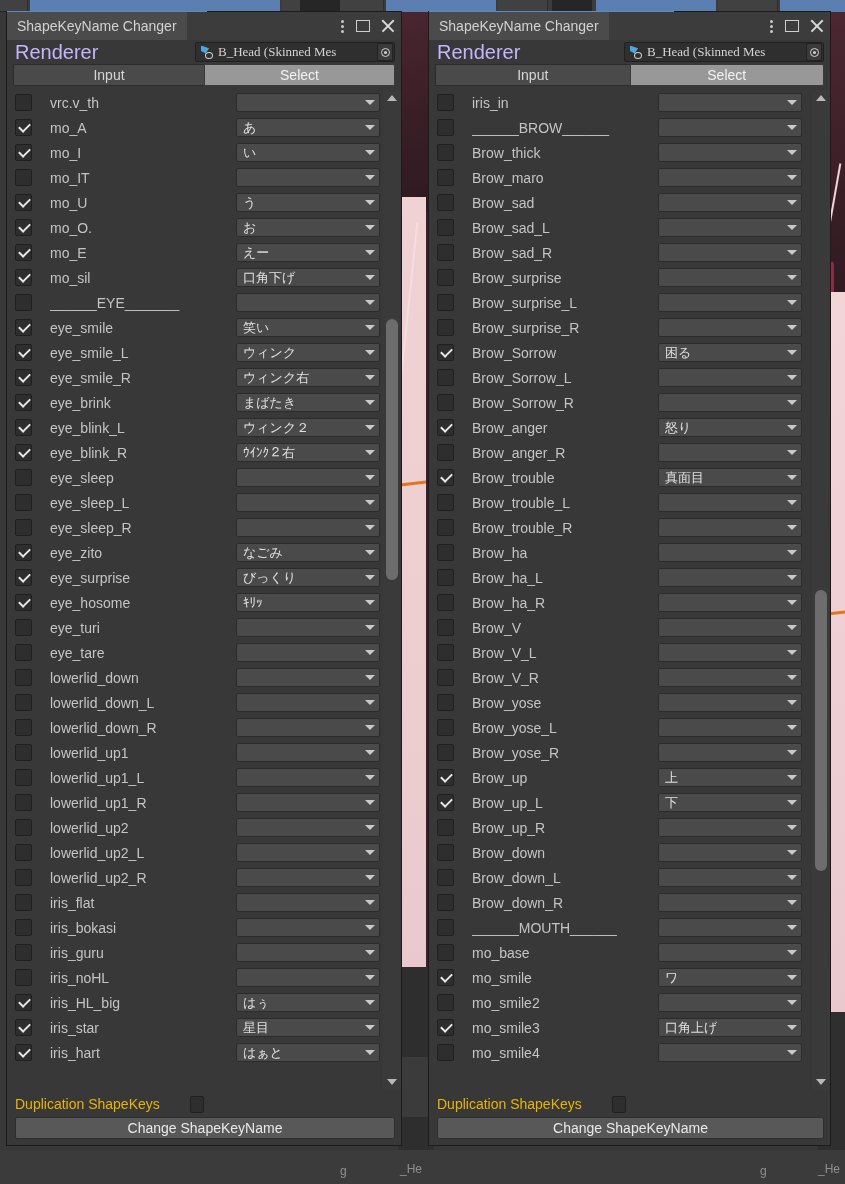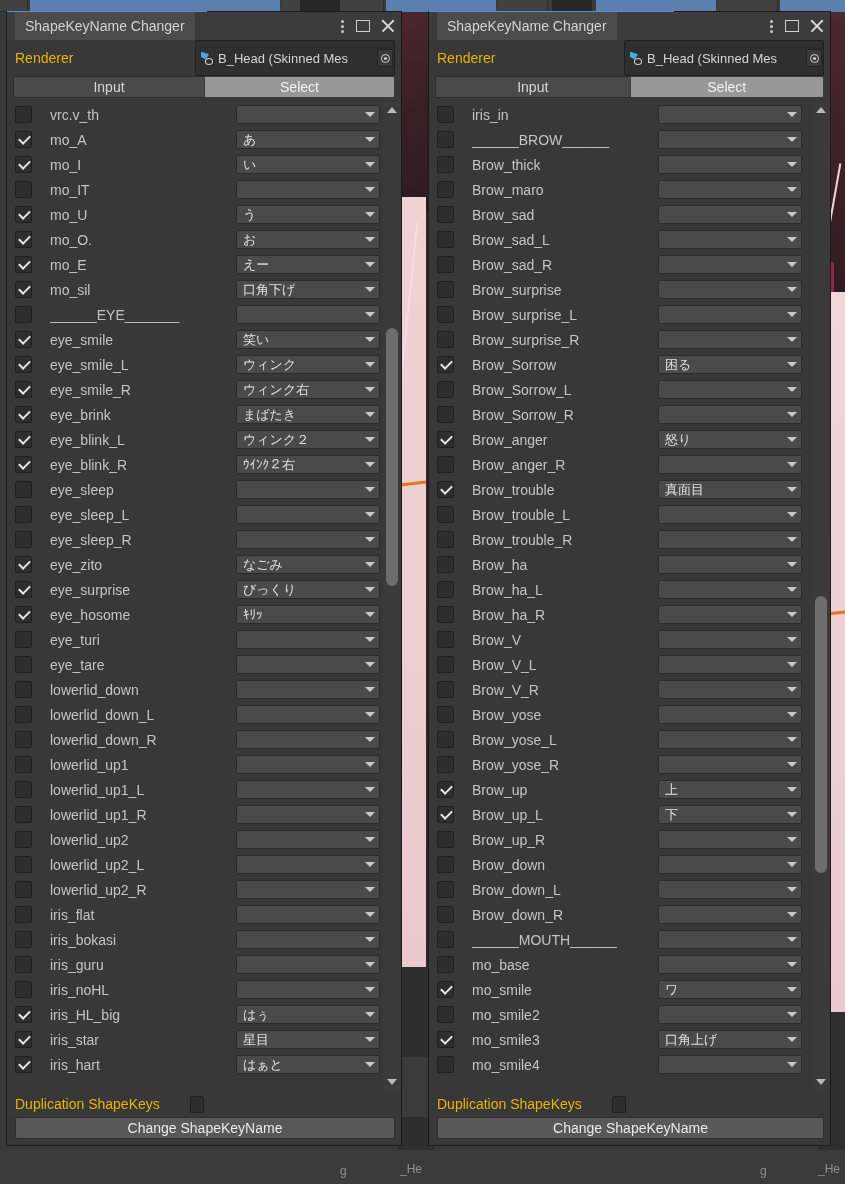--- a/index.html
+++ b/index.html
@@ -74,21 +74,21 @@
     display: flex; flex-direction: column;
   }
   .win-accent {
     position:absolute; left:0; top:-1px; height:2px; background:#5b8cc4;
   }
   .titlebar {
     height: 28px; position: relative; flex: 0 0 28px;
     background: #3c3c3c;
   }
   .tab {
-    position: absolute; left: 8px; top: 0; height: 28px;
+    position: absolute; left: 0; top: 0; height: 28px;
     background: #4b4b4b; display:flex; align-items:center;
     padding: 0 10px 0 10px;
     color: #d2d2d2; font-size: 14px; white-space: nowrap;
   }
   .tb-icons { position:absolute; right:6px; top:0; height:28px;
     display:flex; align-items:center; gap:11px; }
   .ic { cursor: default; }
   .ic-dots { width:4px; height:16px; position:relative; }
   .ic-dots i { position:absolute; left:0; width:3px; height:3px; border-radius:50%;
     background:#c9c9c9; }
@@ -96,26 +96,26 @@
   .ic-max { width:14px; height:12px; border:1.6px solid #cecece; }
   .ic-x { width:14px; height:14px; position:relative; }
   .ic-x i { position:absolute; left:-1px; top:6px; width:16px; height:1.7px; background:#d6d6d6; }
   .ic-x i:nth-child(1){ transform: rotate(45deg);} .ic-x i:nth-child(2){ transform: rotate(-45deg);}
 
   
   .renderer-row {
     flex: 0 0 24px; display:flex; align-items:center;
     padding: 0 6px 0 8px; gap: 6px;
   }
-  .renderer-label { color:#eab308; font-size:14px; flex:0 0 auto; }
+  .renderer-label { color:#c4b5fd; font-size:20px; flex:0 0 auto; }
   .objfield {
-    margin-left:auto; height:36px; background:#2f2f2f;
+    margin-left:auto; height:20px; background:#2f2f2f;
     border:1px solid #202020; border-radius:2px;
     display:flex; align-items:center; gap:3px; padding:0 1px 0 4px;
-    color:#d4d4d4; font-size:13px; overflow:hidden; white-space:nowrap;
+    color:#d4d4d4; font-size:13px; overflow:hidden; white-space:nowrap;font-family:Liberation Serif, serif;
   }
   .mesh-icon { width:15px; height:15px; position:relative; flex:0 0 15px;}
   .mesh-icon .m1 { position:absolute; left:1px; top:1px; width:8px; height:8px;
     background:#49a8e0; clip-path: polygon(0 0, 100% 35%, 60% 100%, 0 70%); }
   .mesh-icon .m2 { position:absolute; left:5px; top:7px; width:8px; height:7px;
     border:1.6px solid #cfcfcf; border-radius:50%; background:transparent;}
   .objfield .oname { overflow:hidden; text-overflow:clip; flex:1 1 auto;}
   .picker {
     flex:0 0 16px; width:16px; height:18px; background:#3a3a3a;
     border:1px solid #222; border-radius:2px;

